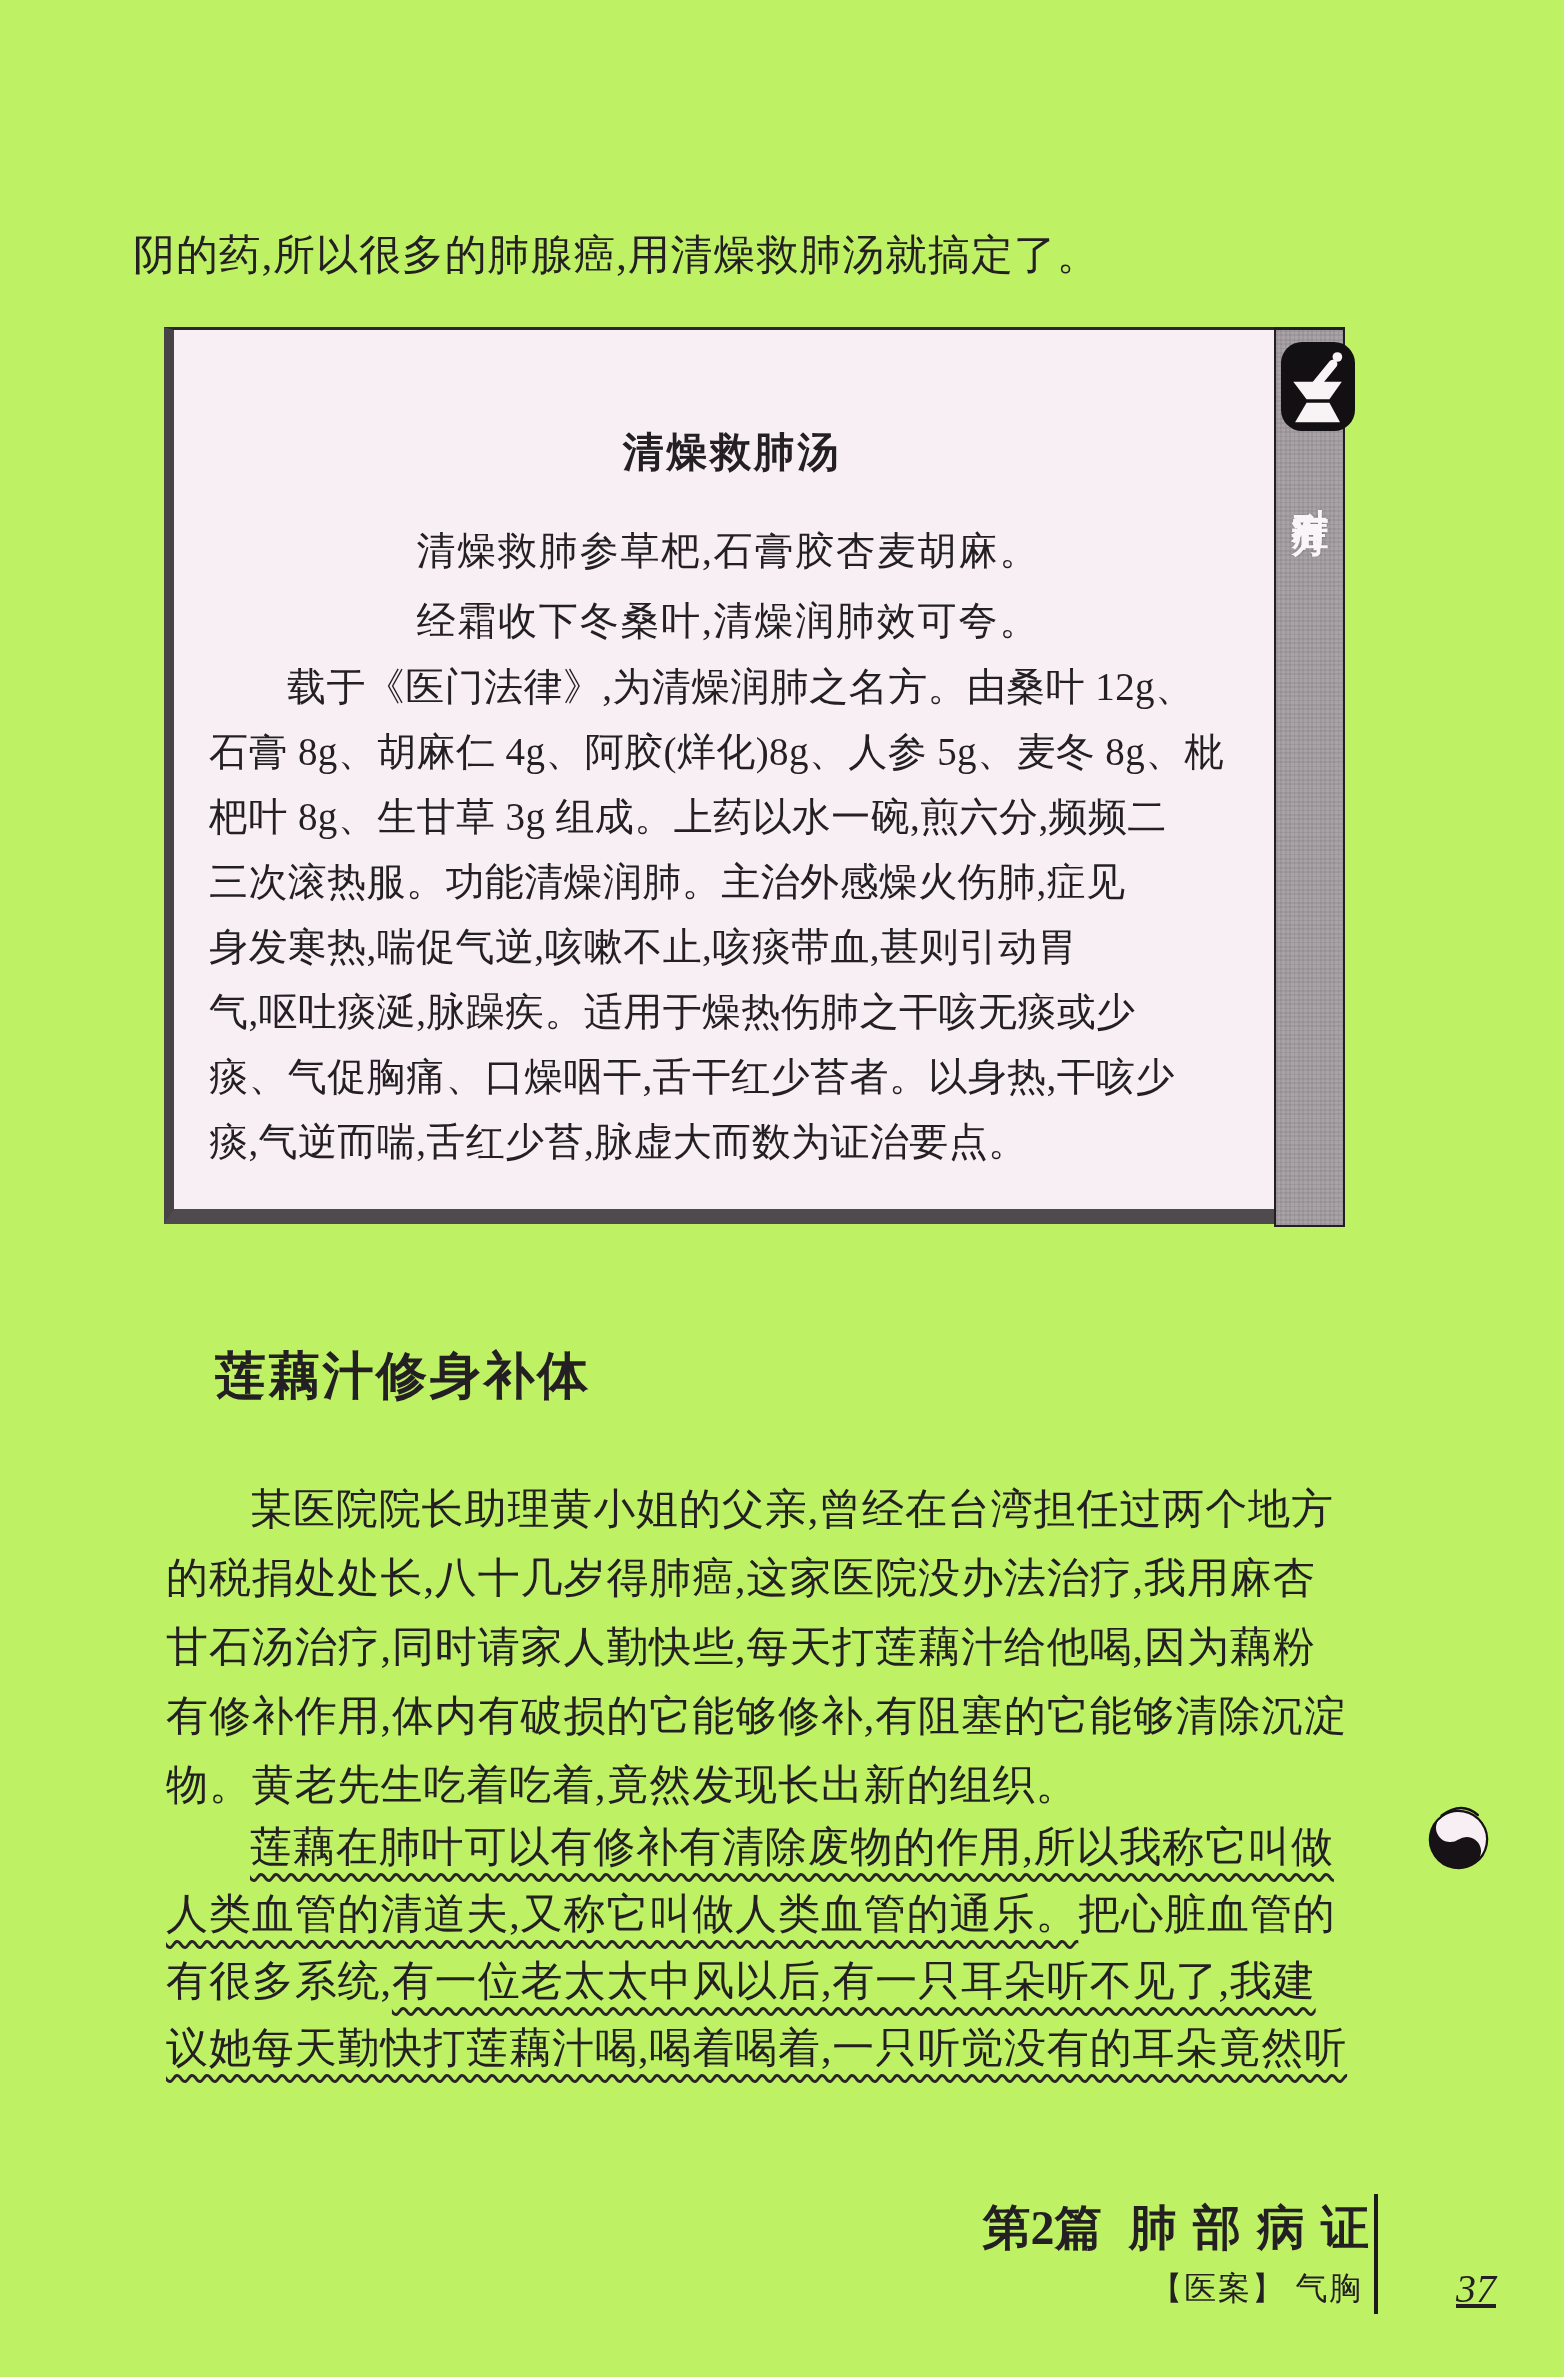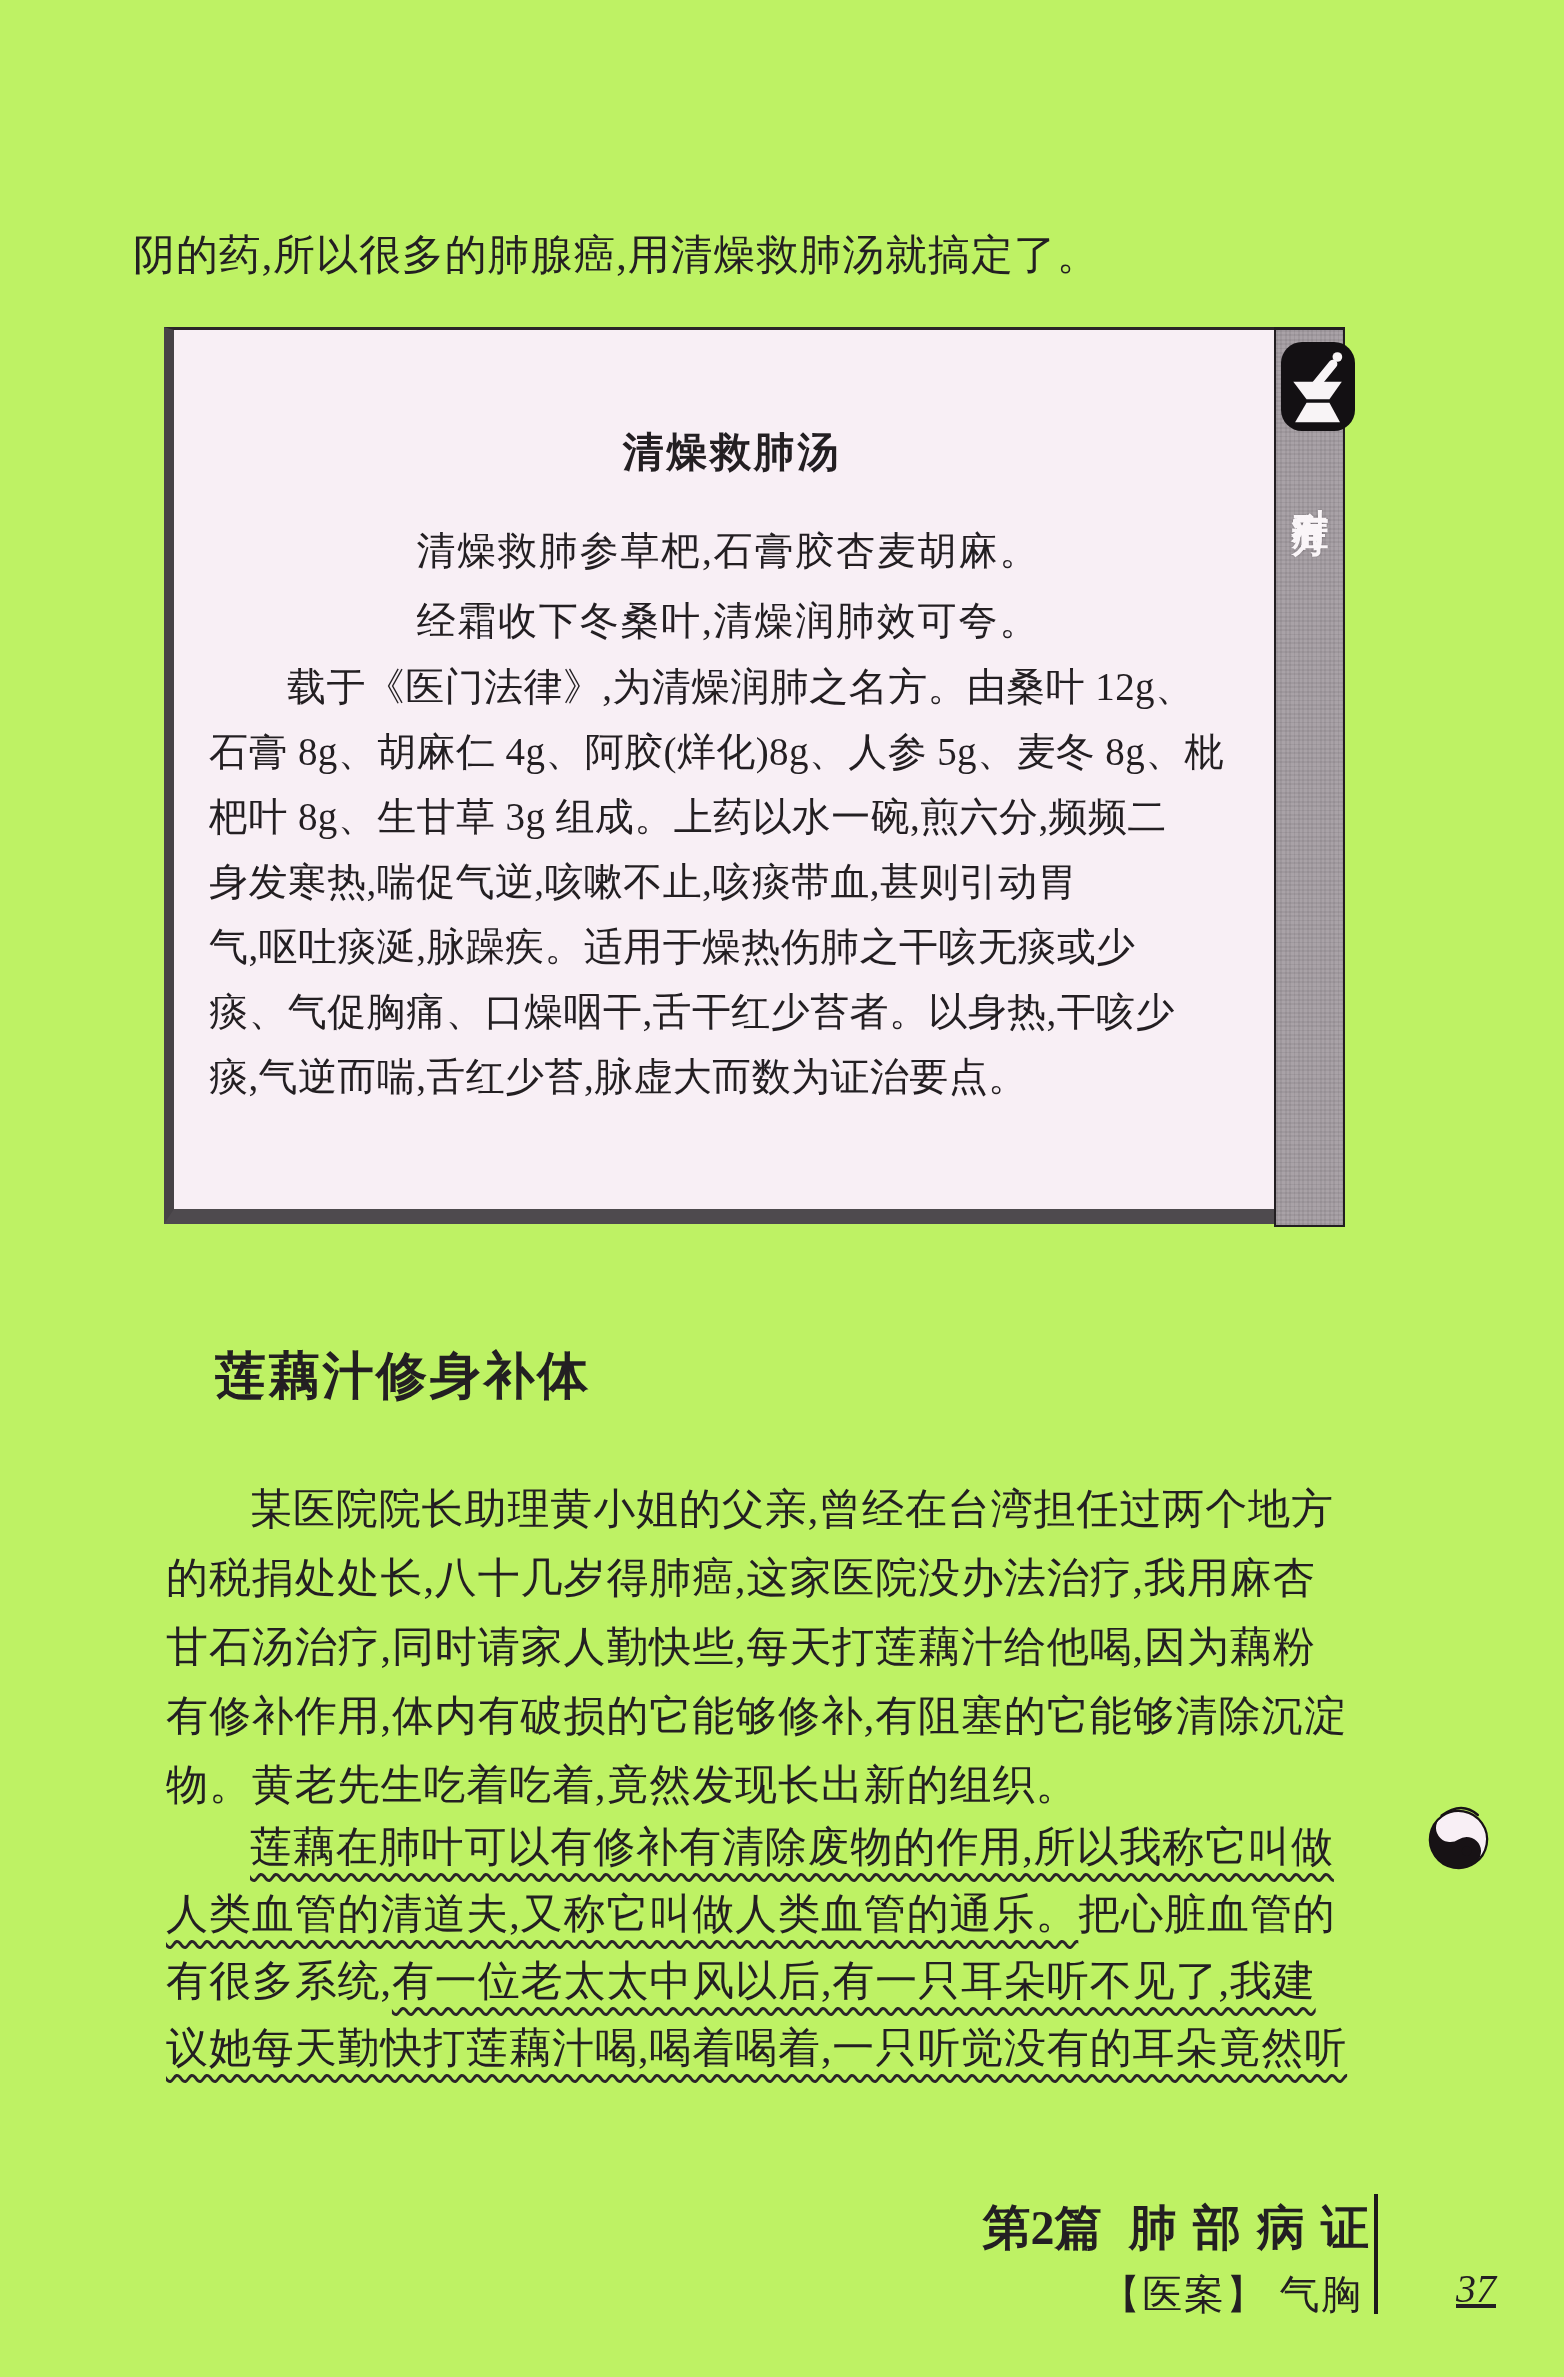--- a/index.html
+++ b/index.html
@@ -94,21 +94,21 @@
   }
   .yinyang svg{display:block;width:100%;height:100%;transform:rotate(-35deg);}
   
   .footer1{
     position:absolute;right:195px;top:2196px;
     font-size:48px;font-weight:bold;white-space:nowrap;
   }
   .footer1 .part-name{letter-spacing:16px;margin-left:26.5px;margin-right:-16px;}
   .footer2{
     position:absolute;right:201px;top:2267px;
-    font-size:40px;white-space:nowrap;letter-spacing:1.8px;
+    font-size:32px;white-space:nowrap;letter-spacing:1.8px;
   }
   .fbar{
     position:absolute;left:1374px;top:2194px;
     width:4.4px;height:120px;background:#1c181b;
   }
   .pagenum{
     position:absolute;left:1456px;top:2265px;
     font-size:40px;font-style:italic;
     font-family:"Liberation Serif","DejaVu Serif",serif;
     text-decoration:underline;
@@ -124,20 +124,21 @@
   <div class="recipe-box">
     <div class="box-title">清燥救肺汤</div>
     <div class="poem" id="poem">
         <div class="poem-line">清燥救肺参草杷,石膏胶杏麦胡麻。</div>
         <div class="poem-line">经霜收下冬桑叶,清燥润肺效可夸。</div>
       </div>
     <div class="box-desc" id="box-desc">
         <div class="desc-line indent">载于《医门法律》,为清燥润肺之名方。由桑叶 12g、</div>
         <div class="desc-line">石膏 8g、胡麻仁 4g、阿胶(烊化)8g、人参 5g、麦冬 8g、枇</div>
         <div class="desc-line">杷叶 8g、生甘草 3g 组成。上药以水一碗,煎六分,频频二</div>
+        <div class="desc-line">三次滚热服。功能清燥润肺。主治外感燥火伤肺,症见</div>
         <div class="desc-line">身发寒热,喘促气逆,咳嗽不止,咳痰带血,甚则引动胃</div>
         <div class="desc-line">气,呕吐痰涎,脉躁疾。适用于燥热伤肺之干咳无痰或少</div>
         <div class="desc-line">痰、气促胸痛、口燥咽干,舌干红少苔者。以身热,干咳少</div>
         <div class="desc-line">痰,气逆而喘,舌红少苔,脉虚大而数为证治要点。</div>
       </div>
   </div>
 
   <div class="side-tab">
     <div class="tab-label">对症有方</div>
   </div>

